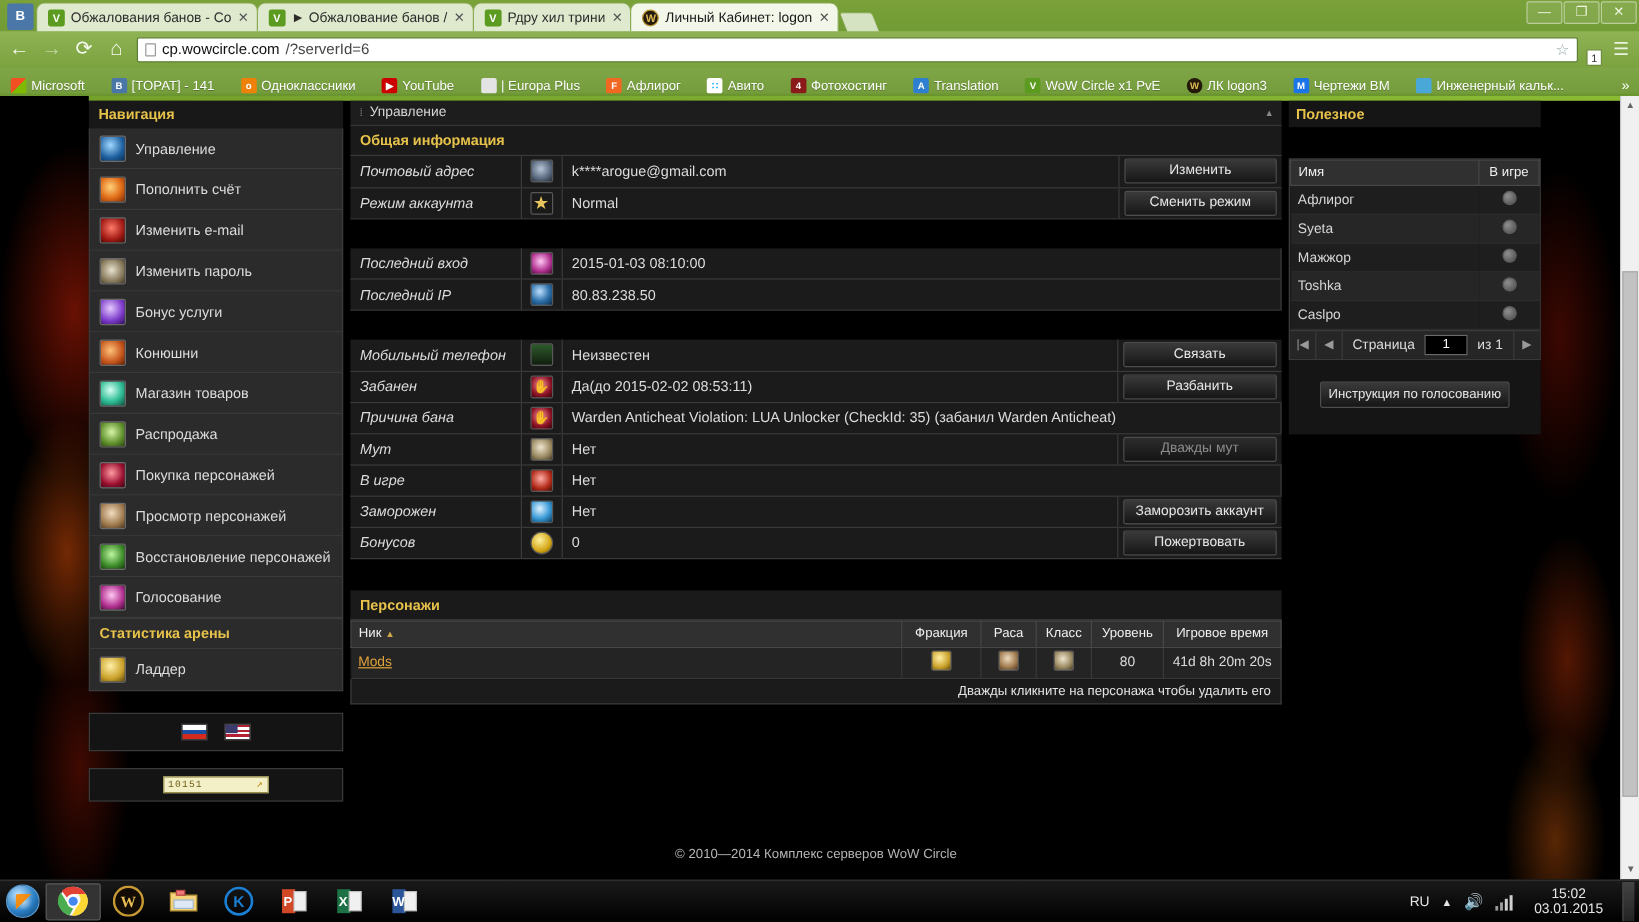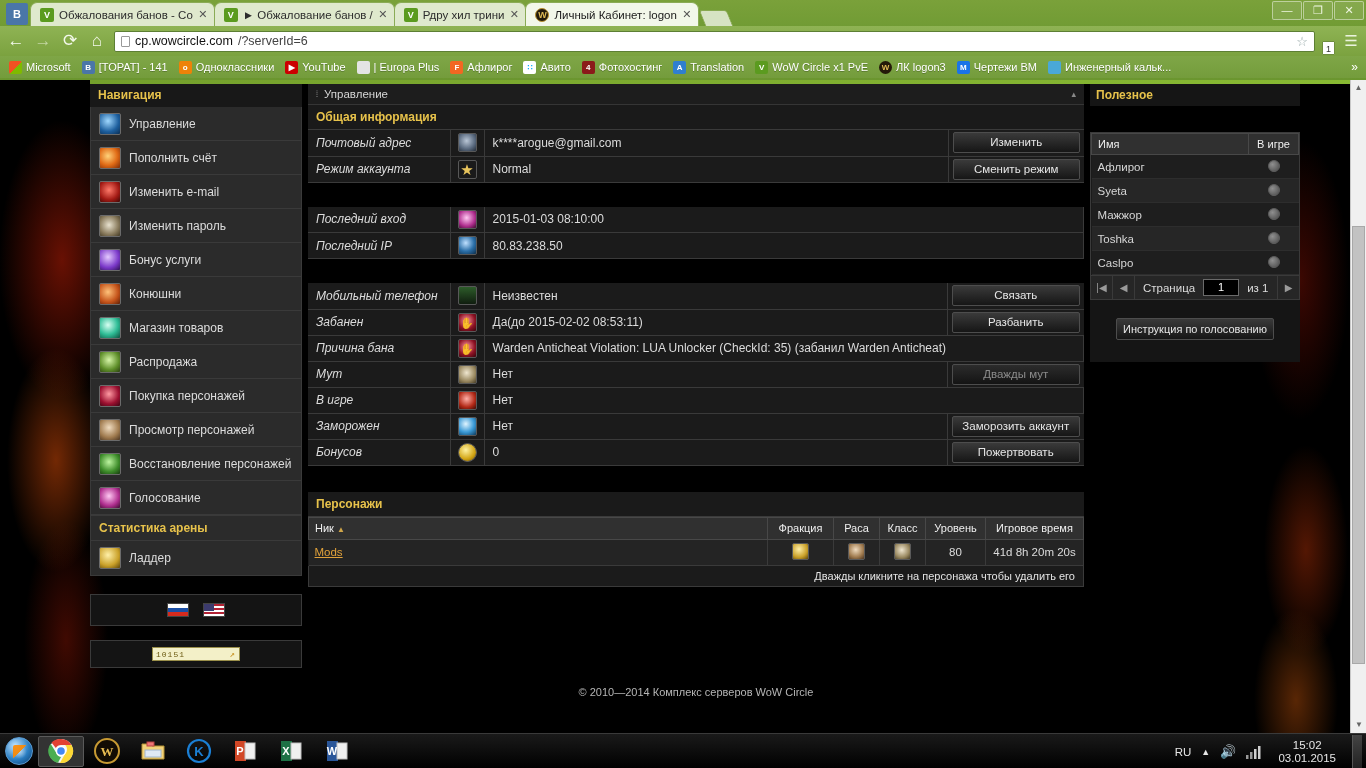--- a/index.html
+++ b/index.html
@@ -53,21 +53,21 @@
   .omnibox .pg { width: 9px; height: 11px; background: #fff; border: 1px solid #999;
      border-radius: 1px; position: relative; flex: 0 0 9px; }
   .omnibox .url-host { color: #111; }
   .omnibox .url-rest { color: #444; }
   .star { margin-left: auto; color: #9aa; font-size: 13px; }
   .menu-ico { color:#eaf3dd; font-size: 15px; width:18px; text-align:center; }
   .dl-badge { width: 13px; height: 14px; background:#fff; color:#333; font-size:9px;
      text-align:center; line-height:14px; border:1px solid #6d8d3d; border-radius:1px;
      align-self:flex-end; margin-bottom:1px; }
 
-  .bookmarks { height: 22px; display: flex; align-items: center; gap: 3px;
+  .bookmarks { height: 22px; display: flex; align-items: flex-end; gap: 14px;
      padding: 0 5px; background: linear-gradient(180deg,#7fa647,#749c3c);
      font-size: 11px; color: #fff; overflow: hidden; white-space: nowrap; }
   .bm { display: flex; align-items: center; gap: 4px; padding: 0 4px; flex: 0 0 auto; }
   .bm-ico { width: 13px; height: 13px; flex: 0 0 13px; border-radius: 2px;
      font-size: 8px; line-height: 13px; text-align: center; color: #fff; font-weight: bold; }
   .bm-lbl { text-shadow: 0 1px 0 rgba(0,0,0,.25); }
   .chev { margin-left: auto; color: #fff; font-size: 12px; padding-right: 3px; }
 
   
   .page { position: relative; width: 1366px; height: 653px; background: #000; overflow: hidden; }
@@ -75,21 +75,21 @@
     position: absolute; inset: 0;
     background:
       radial-gradient(ellipse 90px 200px at 62px 180px, rgba(190,30,6,.55), transparent 70%),
       radial-gradient(ellipse 70px 160px at 56px 380px, rgba(255,90,10,.45), transparent 70%),
       radial-gradient(ellipse 60px 170px at 66px 560px, rgba(160,25,5,.4), transparent 70%),
       radial-gradient(ellipse 70px 200px at 1300px 200px, rgba(150,20,5,.40), transparent 70%),
       radial-gradient(ellipse 60px 150px at 1306px 470px, rgba(220,60,8,.38), transparent 70%),
       radial-gradient(ellipse 60px 130px at 1296px 620px, rgba(255,110,15,.35), transparent 70%),
       #000;
   }
-  .content-wrap { position: absolute; left: 74px; top: 0; width: 1212px; height: 653px; margin-left: 16px; }
+  .content-wrap { position: absolute; left: 74px; top: 0; width: 1212px; height: 653px; }
 
   .greenline { position: absolute; left:0; top:0; width: 1292px; height: 4px;
      background: linear-gradient(90deg,#74a02c,#89bb33); }
 
   
   .leftcol { position: absolute; left: 0; top: 4px; width: 212px; }
   .sec-title { color: #e7c24b; font-size: 12px; font-weight: bold; padding: 4px 8px 5px 8px;
      background: #181818; }
   .nav-list { background: #252525; border: 1px solid #3a3a3a; border-top: none; }
   .nav-item { display: flex; align-items: center; gap: 8px; height: 34px;
@@ -174,21 +174,21 @@
   .pager .pinput { width:36px; height:17px; background:#000; border:1px solid #6a6a6a;
      color:#fff; font-size:11px; text-align:center; line-height:15px; }
   .pager .pof { padding:0 8px; }
   .pager .pnext { margin-left:auto; width:22px; text-align:center; color:#9a9a9a;
      border-left:1px solid #3a3a3a; line-height:24px; font-size:10px; }
   .r-btn { margin:18px auto 0 auto; display:block; width:158px; height:22px; line-height:20px;
      text-align:center; font-size:11px; color:#e6e6e6;
      background:linear-gradient(180deg,#3a3a3a,#161616); border:1px solid #4d4d4d; border-radius:2px; }
   .r-panel-bg { background:#151515; padding-bottom:22px; }
 
-  .footer { position:absolute; left:218px; top:606px; width:776px; text-align:center;
+  .footer { position:absolute; left:218px; top:626px; width:776px; text-align:center;
      color:#b5b5b5; font-size:11px; }
 
   
   .pscroll { position:absolute; right:0; top:0; width:16px; height:653px; background:#f0f0f0;
      border-left:1px solid #c8c8c8; }
   .pscroll .ar { height:16px; color:#666; font-size:8px; text-align:center; line-height:16px; }
   .pscroll .thumb { position:absolute; left:1px; top:146px; width:13px; height:438px;
      background:#c2c2c2; border:1px solid #a8a8a8; }
 
   

